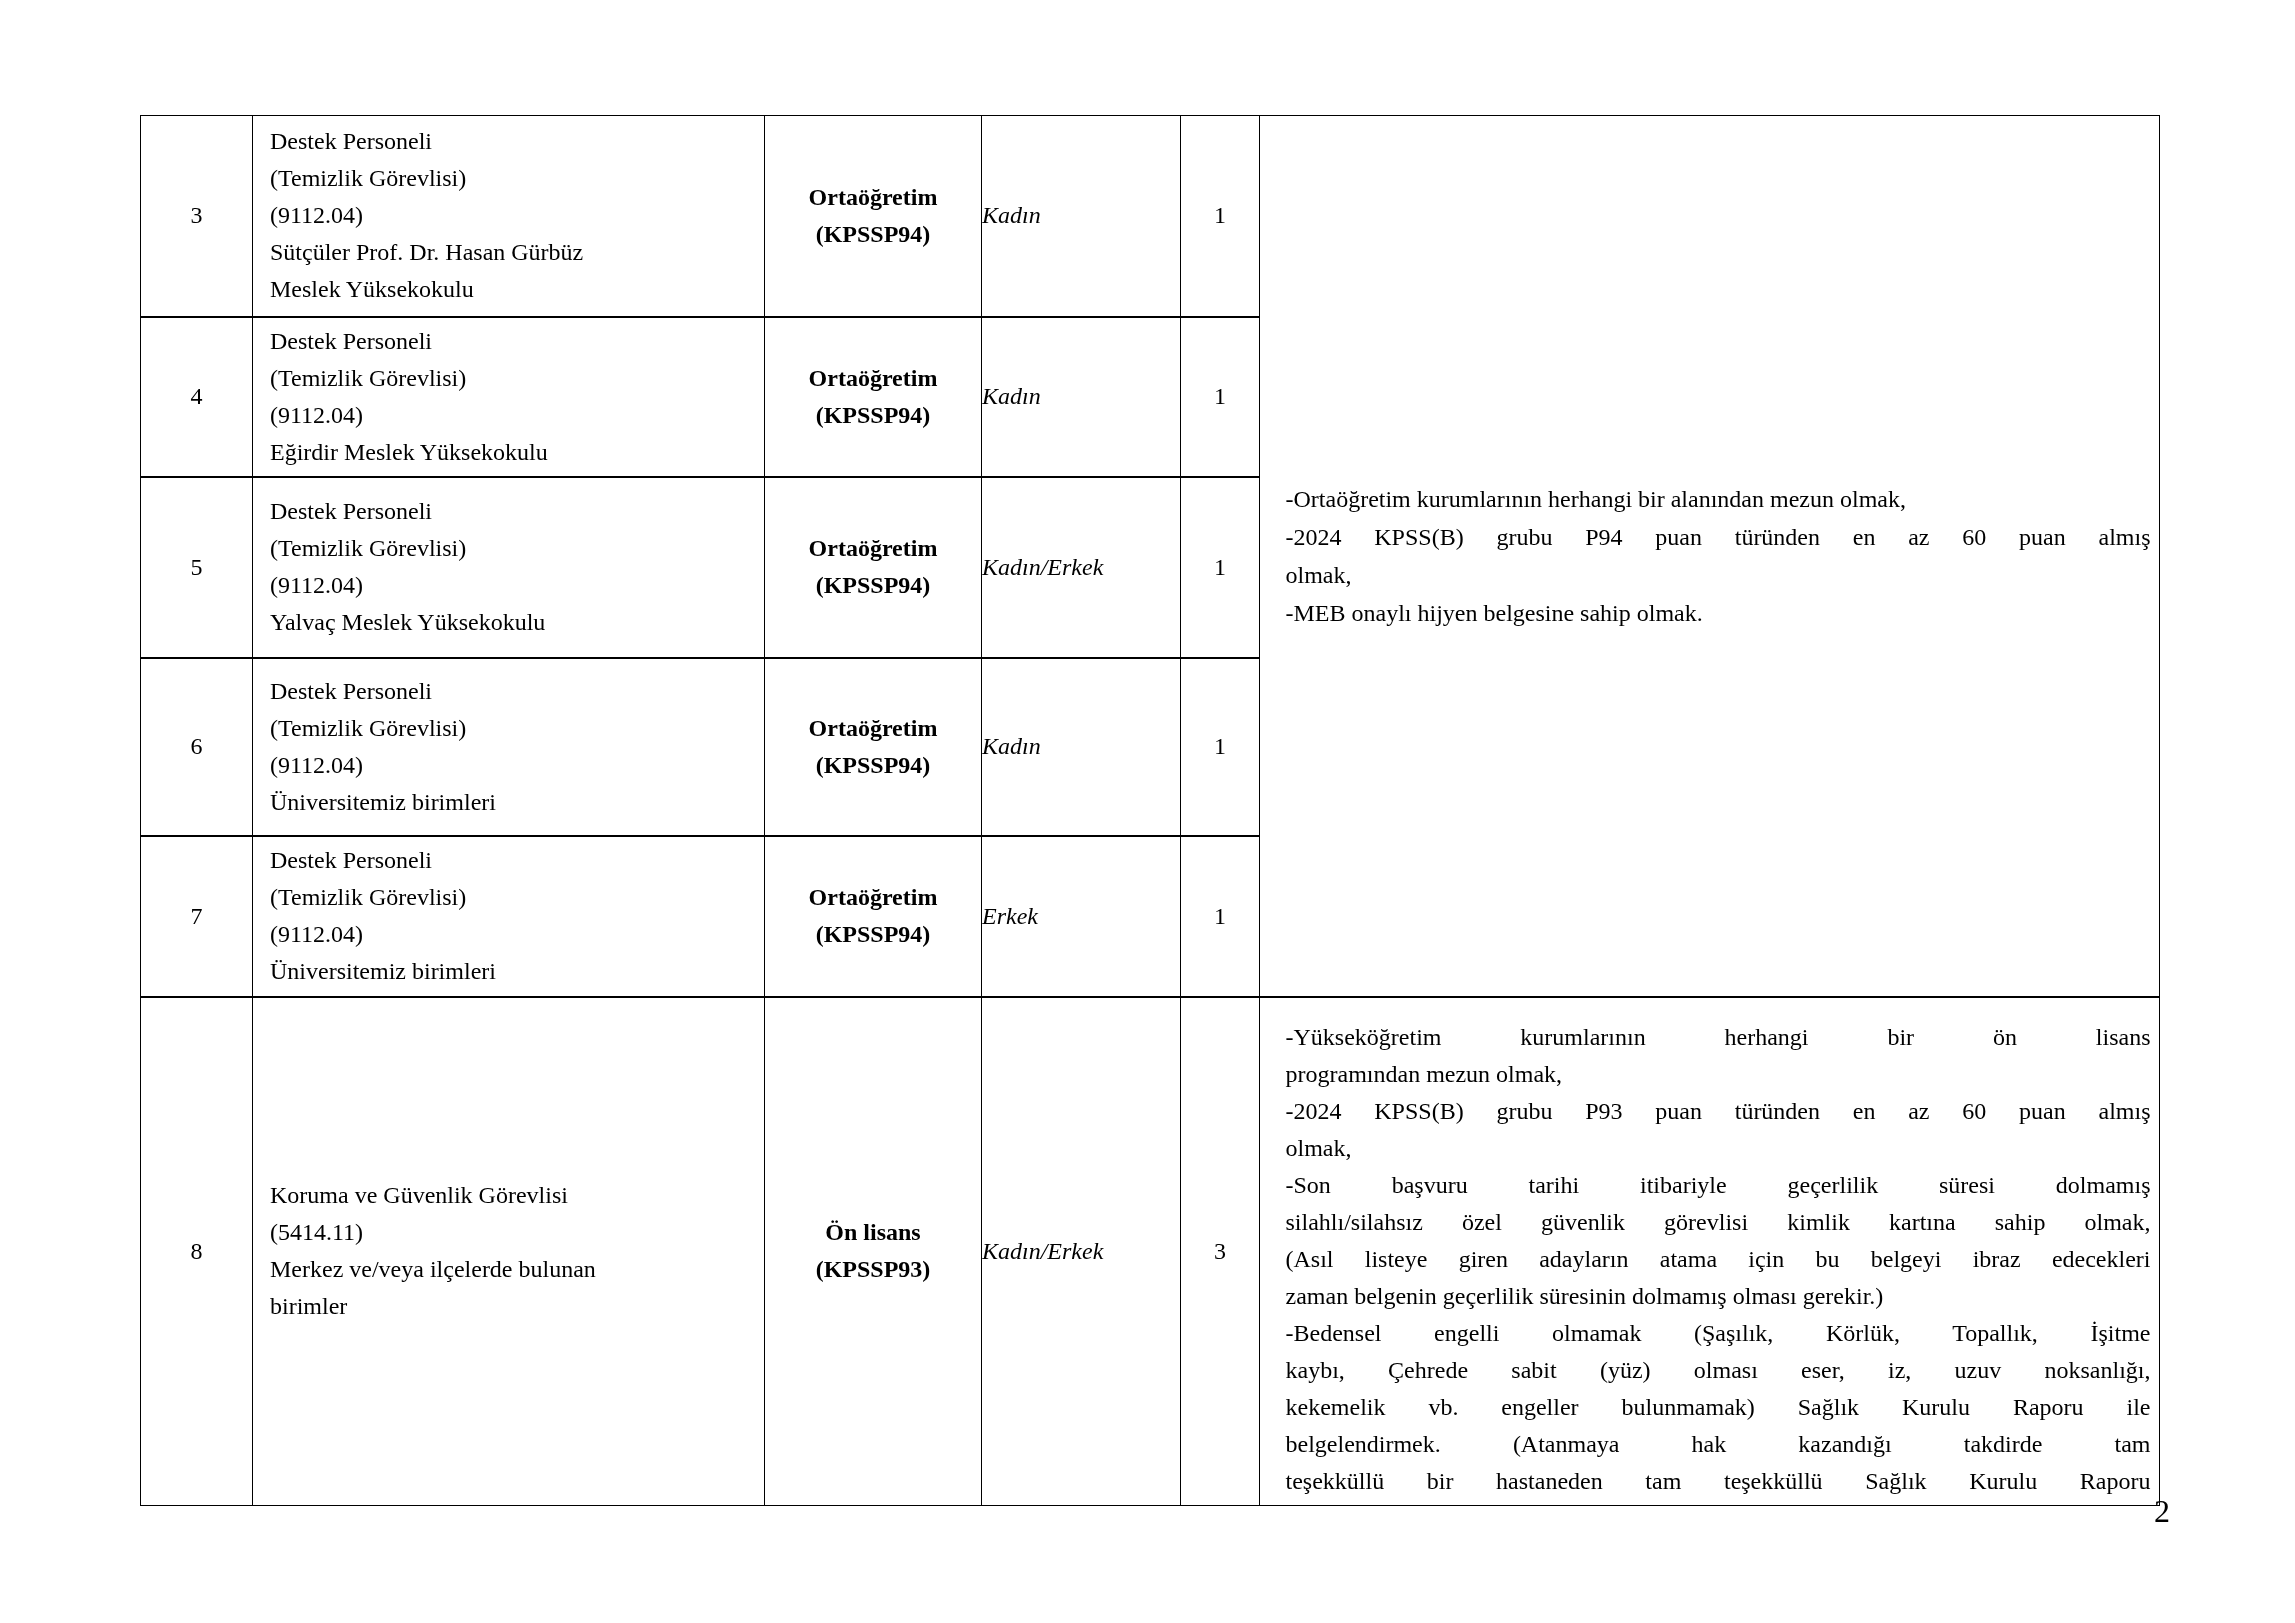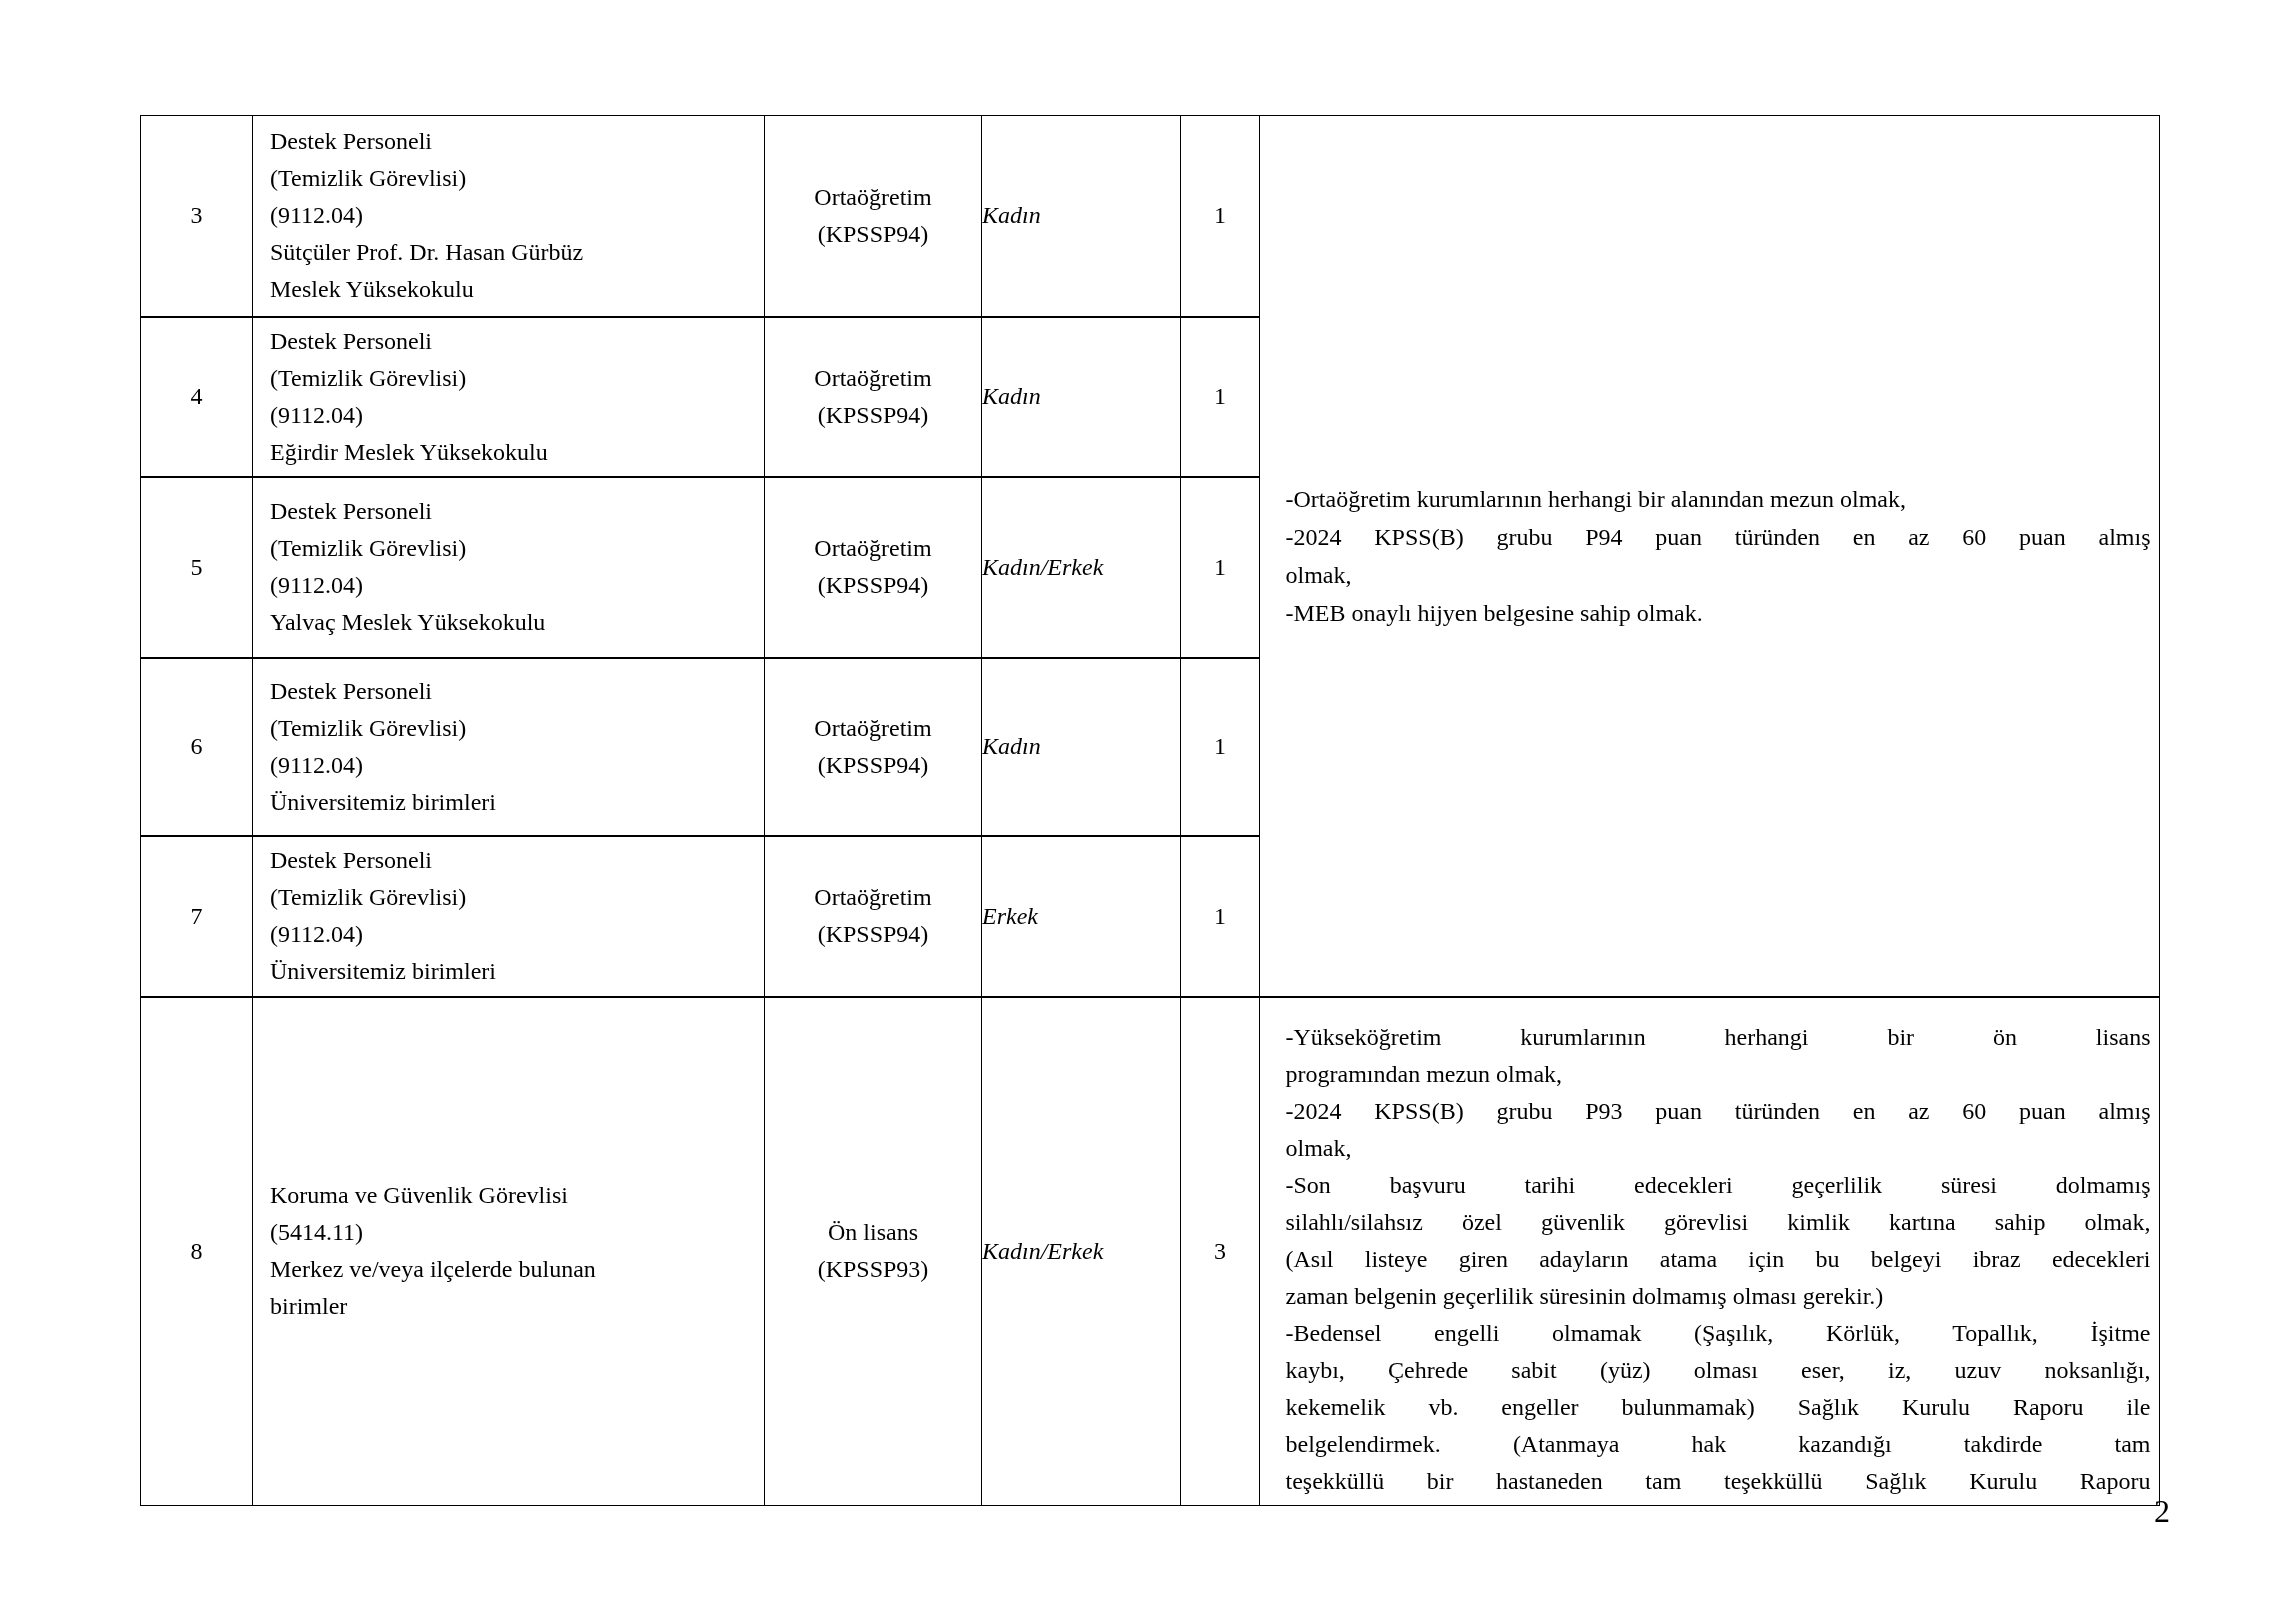--- a/index.html
+++ b/index.html
@@ -25,21 +25,21 @@
     font-size: 24px;
     vertical-align: middle;
     overflow: hidden;
     padding: 0;
   }
   tr + tr td { border-top: 2.5px solid #000000; }
   table.postings { border: 1.7px solid #000000; }
 
   td.c-num   { text-align: center; }
   td.c-pos   { text-align: left; padding: 5px 8.5px 5px 17px; line-height: 37px; white-space: pre-line; }
-  td.c-edu   { text-align: center; line-height: 37px; white-space: pre-line; }
+  td.c-edu   { text-align: center; line-height: 37px; white-space: pre-line; font-weight: bold; }
   td.c-gen   { text-align: left; font-style: italic; }
   td.c-quota { text-align: center; }
 
   td.c-req { text-align: left; padding: 5px 8.5px 5px 13.5px; vertical-align: middle; }
   td.c-req .line { line-height: 38px; text-align: left; margin-left: 12px; }
   td.c-req .line.fill { text-align: justify; text-align-last: justify; }
 
   td.c-req.req8 { vertical-align: top; padding-top: 21px; }
   td.c-req.req8 .line { line-height: 37px; }
 
@@ -141,21 +141,21 @@
 birimler</td>
       <td class="c-edu">Ön lisans
 (KPSSP93)</td>
       <td class="c-gen">Kadın/Erkek</td>
       <td class="c-quota">3</td>
       <td class="c-req req8">
             <div class="line fill">-Yükseköğretim kurumlarının herhangi bir ön lisans</div>
             <div class="line">programından mezun olmak,</div>
             <div class="line fill">-2024 KPSS(B) grubu P93 puan türünden en az 60 puan almış</div>
             <div class="line">olmak,</div>
-            <div class="line fill">-Son başvuru tarihi edecekleri geçerlilik süresi dolmamış</div>
+            <div class="line fill">-Son başvuru tarihi itibariyle geçerlilik süresi dolmamış</div>
             <div class="line fill">silahlı/silahsız özel güvenlik görevlisi kimlik kartına sahip olmak,</div>
             <div class="line fill">(Asıl listeye giren adayların atama için bu belgeyi ibraz edecekleri</div>
             <div class="line">zaman belgenin geçerlilik süresinin dolmamış olması gerekir.)</div>
             <div class="line fill">-Bedensel engelli olmamak (Şaşılık, Körlük, Topallık, İşitme</div>
             <div class="line fill">kaybı, Çehrede sabit (yüz) olması eser, iz, uzuv noksanlığı,</div>
             <div class="line fill">kekemelik vb. engeller bulunmamak) Sağlık Kurulu Raporu ile</div>
             <div class="line fill">belgelendirmek. (Atanmaya hak kazandığı takdirde tam</div>
             <div class="line fill">teşekküllü bir hastaneden tam teşekküllü Sağlık Kurulu Raporu</div>
           </td>
     </tr>

